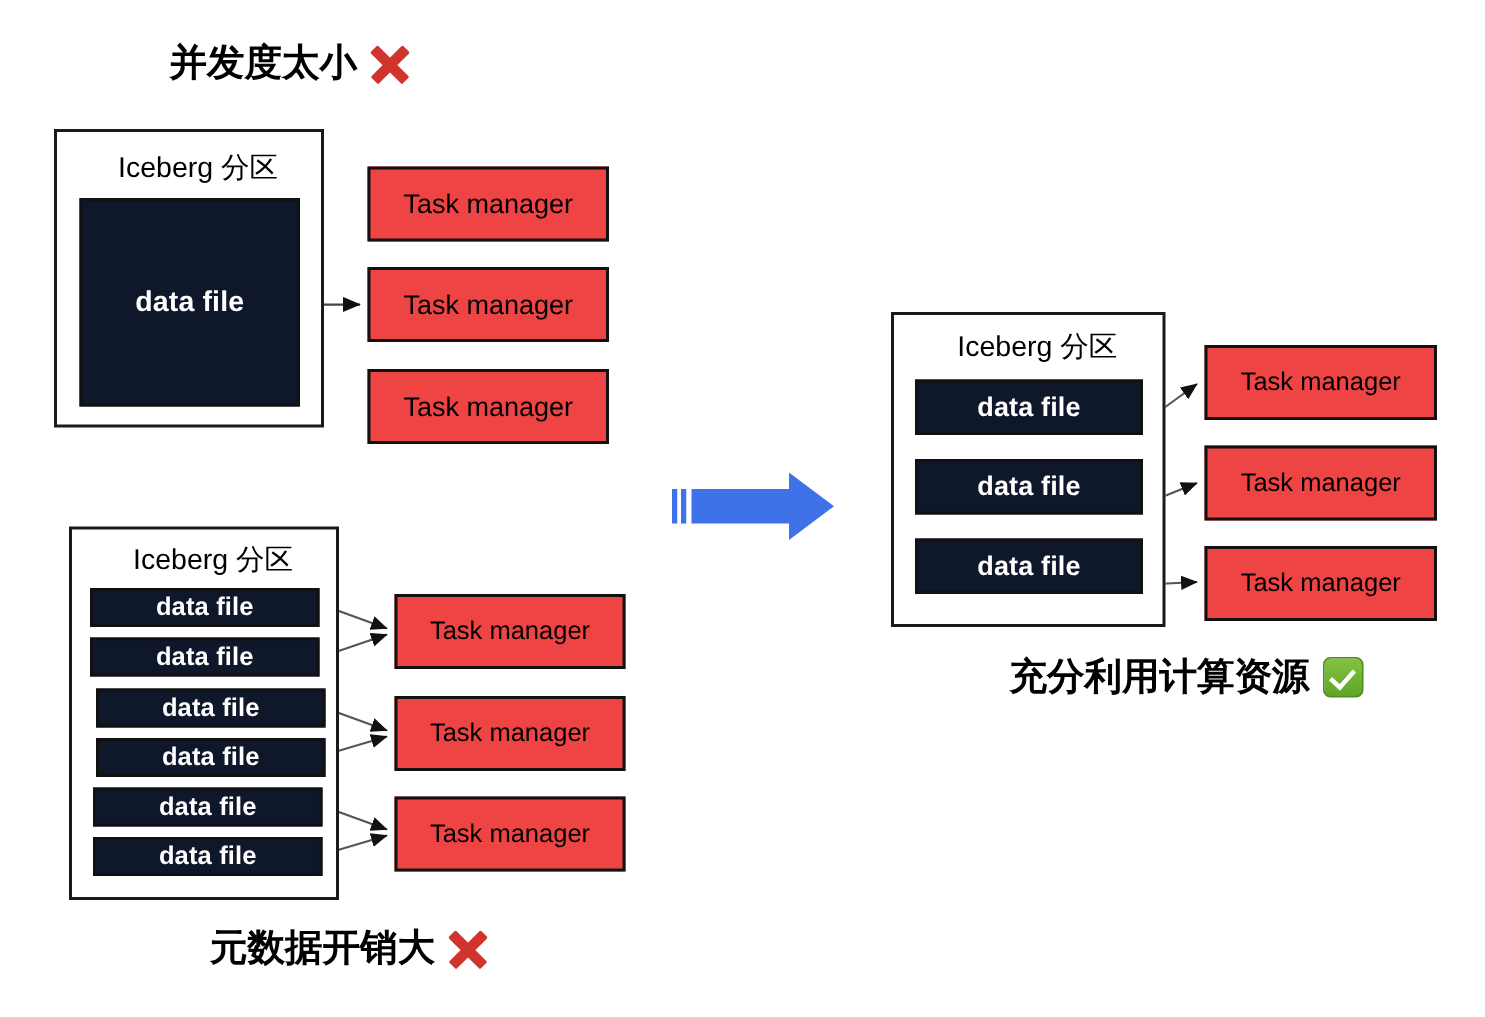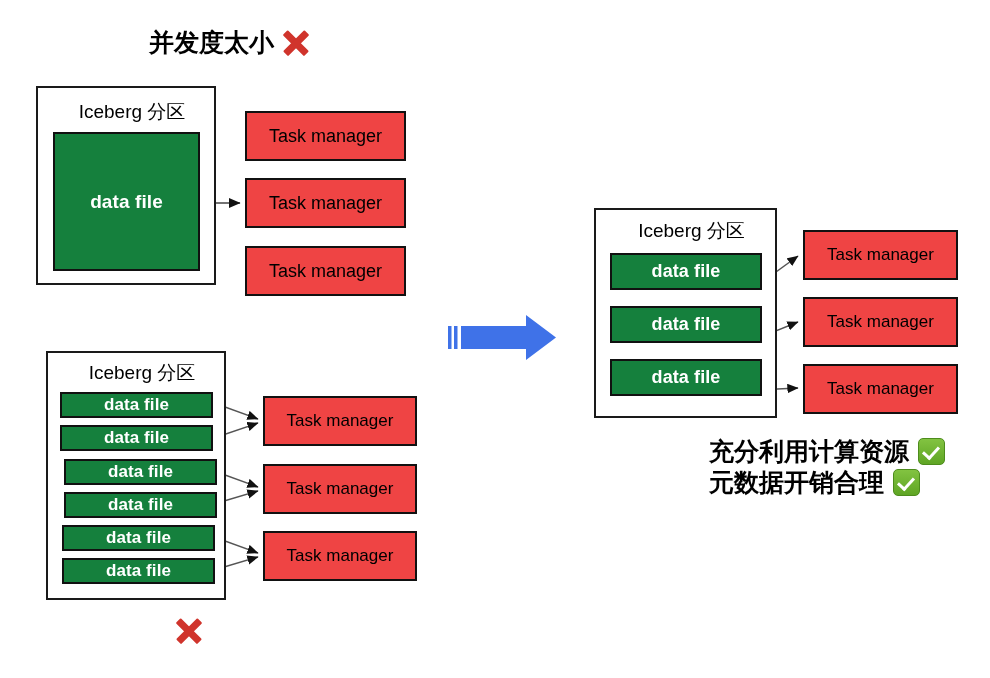--- a/index.html
+++ b/index.html
@@ -29,21 +29,20 @@
   
   .caption {
     font-size: 25px;
     font-weight: bold;
     color: #000;
     white-space: nowrap;
     display: flex;
     align-items: center;
     gap: 9px;
     line-height: 1.18;
-    margin-left: 36px;
   }
   .caption-block {
     display: flex;
     flex-direction: column;
     gap: 1px;
   }
 
   
   .x-mark {
     position: relative;
@@ -99,21 +98,21 @@
     right: 0;
     text-align: center;
     font-size: 19px;
     color: #000;
     white-space: nowrap;
     padding-left: 12px;
   }
 
   
   .datafile {
-    background: #15803d;
+    background: #0f172a;
     border: 2.2px solid #111111;
     color: #ffffff;
     display: flex;
     align-items: center;
     justify-content: center;
     font-size: 18px;
     font-weight: bold;
     letter-spacing: 0.1px;
     white-space: nowrap;
   }
@@ -218,20 +217,21 @@
     <div class="datafile thin abs" style="left:16px; top:139px; width:153px; height:26px;">data file</div>
     <div class="datafile thin abs" style="left:14px; top:172px; width:153px; height:26px;">data file</div>
     <div class="datafile thin abs" style="left:14px; top:205px; width:153px; height:26px;">data file</div>
   </div>
 
   <div class="taskmgr sm abs" style="left:263px; top:396px; width:154px; height:50px;">Task manager</div>
   <div class="taskmgr sm abs" style="left:263px; top:464px; width:154px; height:50px;">Task manager</div>
   <div class="taskmgr sm abs" style="left:263px; top:531px; width:154px; height:50px;">Task manager</div>
 
   <div class="caption abs" style="left:140px; top:618px;">
+    <span>元数据开销大</span>
     <span class="x-mark"></span>
   </div>
 
 
   <svg class="abs" style="left:448px; top:312px;" width="110" height="52" viewBox="0 0 110 52">
     <rect x="0" y="14" width="3.5" height="23" fill="#3f72e8"></rect>
     <rect x="6" y="14" width="3.5" height="23" fill="#3f72e8"></rect>
     <path d="M13,14 L78,14 L78,3 L108,25.5 L78,48 L78,37 L13,37 Z" fill="#3f72e8"></path>
   </svg>
 
@@ -244,19 +244,15 @@
 
   <div class="taskmgr sm abs" style="left:803px; top:230px; width:155px; height:50px;">Task manager</div>
   <div class="taskmgr sm abs" style="left:803px; top:297px; width:155px; height:50px;">Task manager</div>
   <div class="taskmgr sm abs" style="left:803px; top:364px; width:155px; height:50px;">Task manager</div>
 
   <div class="caption-block abs" style="left:673px; top:437px;">
     <div class="caption">
       <span>充分利用计算资源</span>
       <span class="check-mark"></span>
     </div>
-    <div class="caption">
-      <span>元数据开销合理</span>
-      <span class="check-mark"></span>
-    </div>
   </div>
 
 </div>
 
 </body></html>

